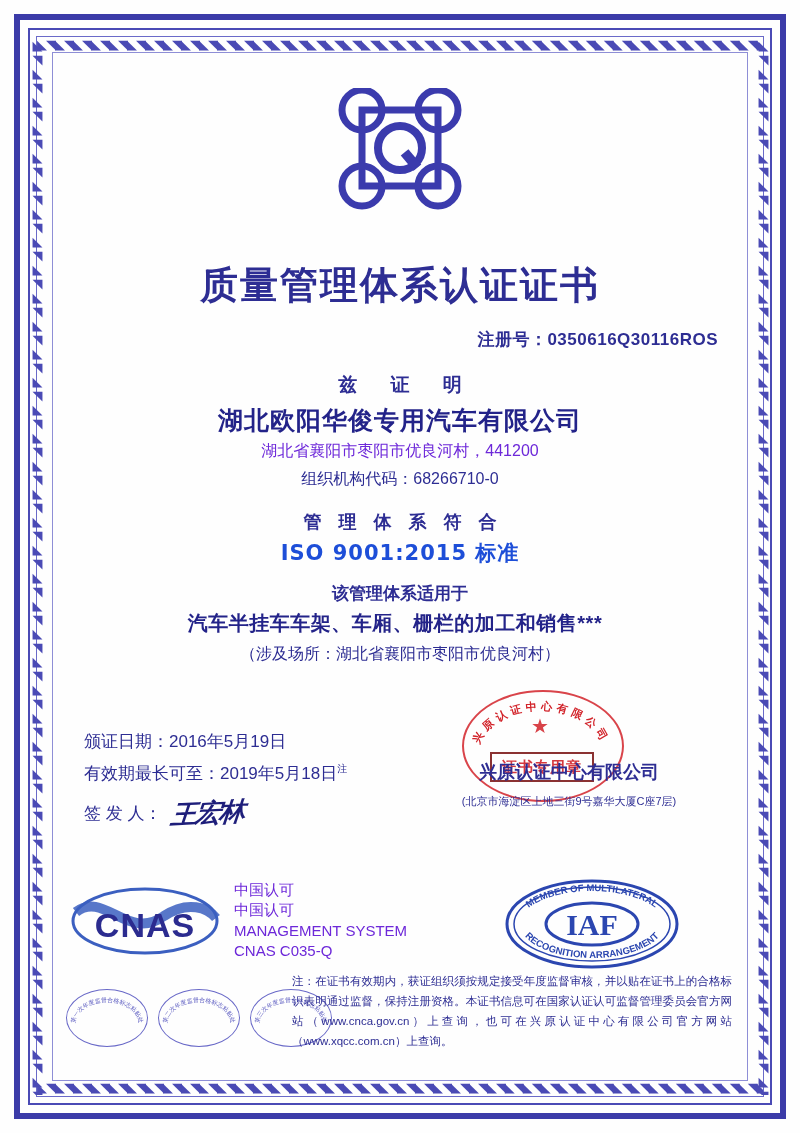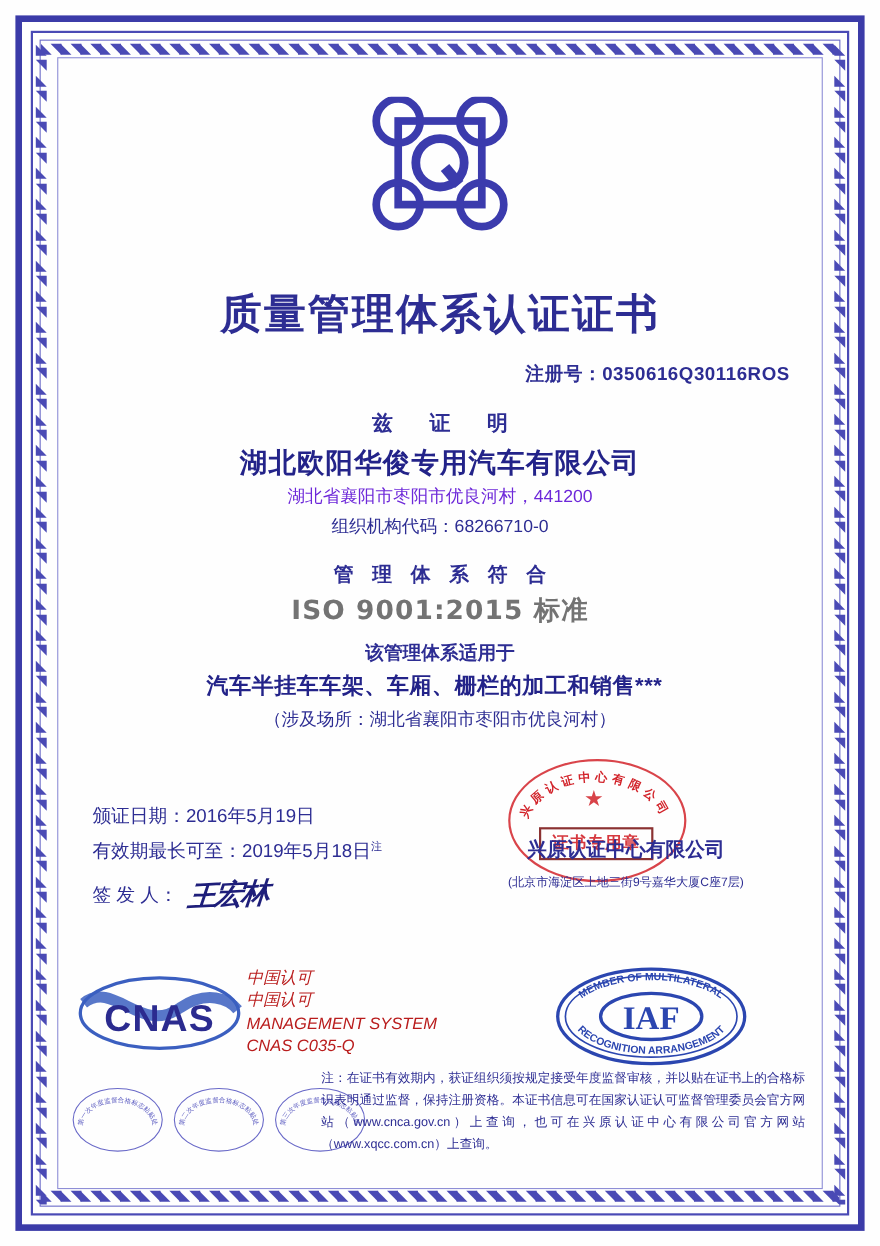--- a/index.html
+++ b/index.html
@@ -132,25 +132,25 @@
     left: 0; right: 0; top: 450px;
     font-size: 18px;
     font-weight: bold;
     letter-spacing: 6px;
     text-indent: 6px;
     color: #2d2d93;
   }
   .standard {
     position: absolute;
     left: 0; right: 0; top: 479px;
-    font-size: 24px;
+    font-size: 21px;
     font-weight: bold;
     letter-spacing: 1px;
     font-family: "DejaVu Sans", sans-serif;
-    color: #737373;
+    color: #1d4ed8;
   }
   .scope-lead {
     position: absolute;
     left: 0; right: 0; top: 522px;
     font-size: 17px;
     font-weight: bold;
     color: #2d2d93;
   }
   .scope {
     position: absolute;
@@ -270,23 +270,22 @@
   }
   
   .cnas-wrap {
     position: absolute;
     left: 10px;
     top: 820px;
     display: flex;
     align-items: center;
   }
   .cnas-text {
-    margin-left: 4px;
-    color: #b91c1c;
-    font-style: italic;
+    margin-left: 14px;
+    color: #6d28d9;
   }
   .cnas-text div { line-height: 1.35; }
   .cnas-cn1 { font-size: 15px; }
   .cnas-cn2 { font-size: 15px; }
   .cnas-en1 { font-size: 15px; font-family: "Liberation Sans", sans-serif; }
   .cnas-en2 { font-size: 15px; font-family: "Liberation Sans", sans-serif; }
   .iaf-wrap {
     position: absolute;
     right: 60px;
     top: 818px;

